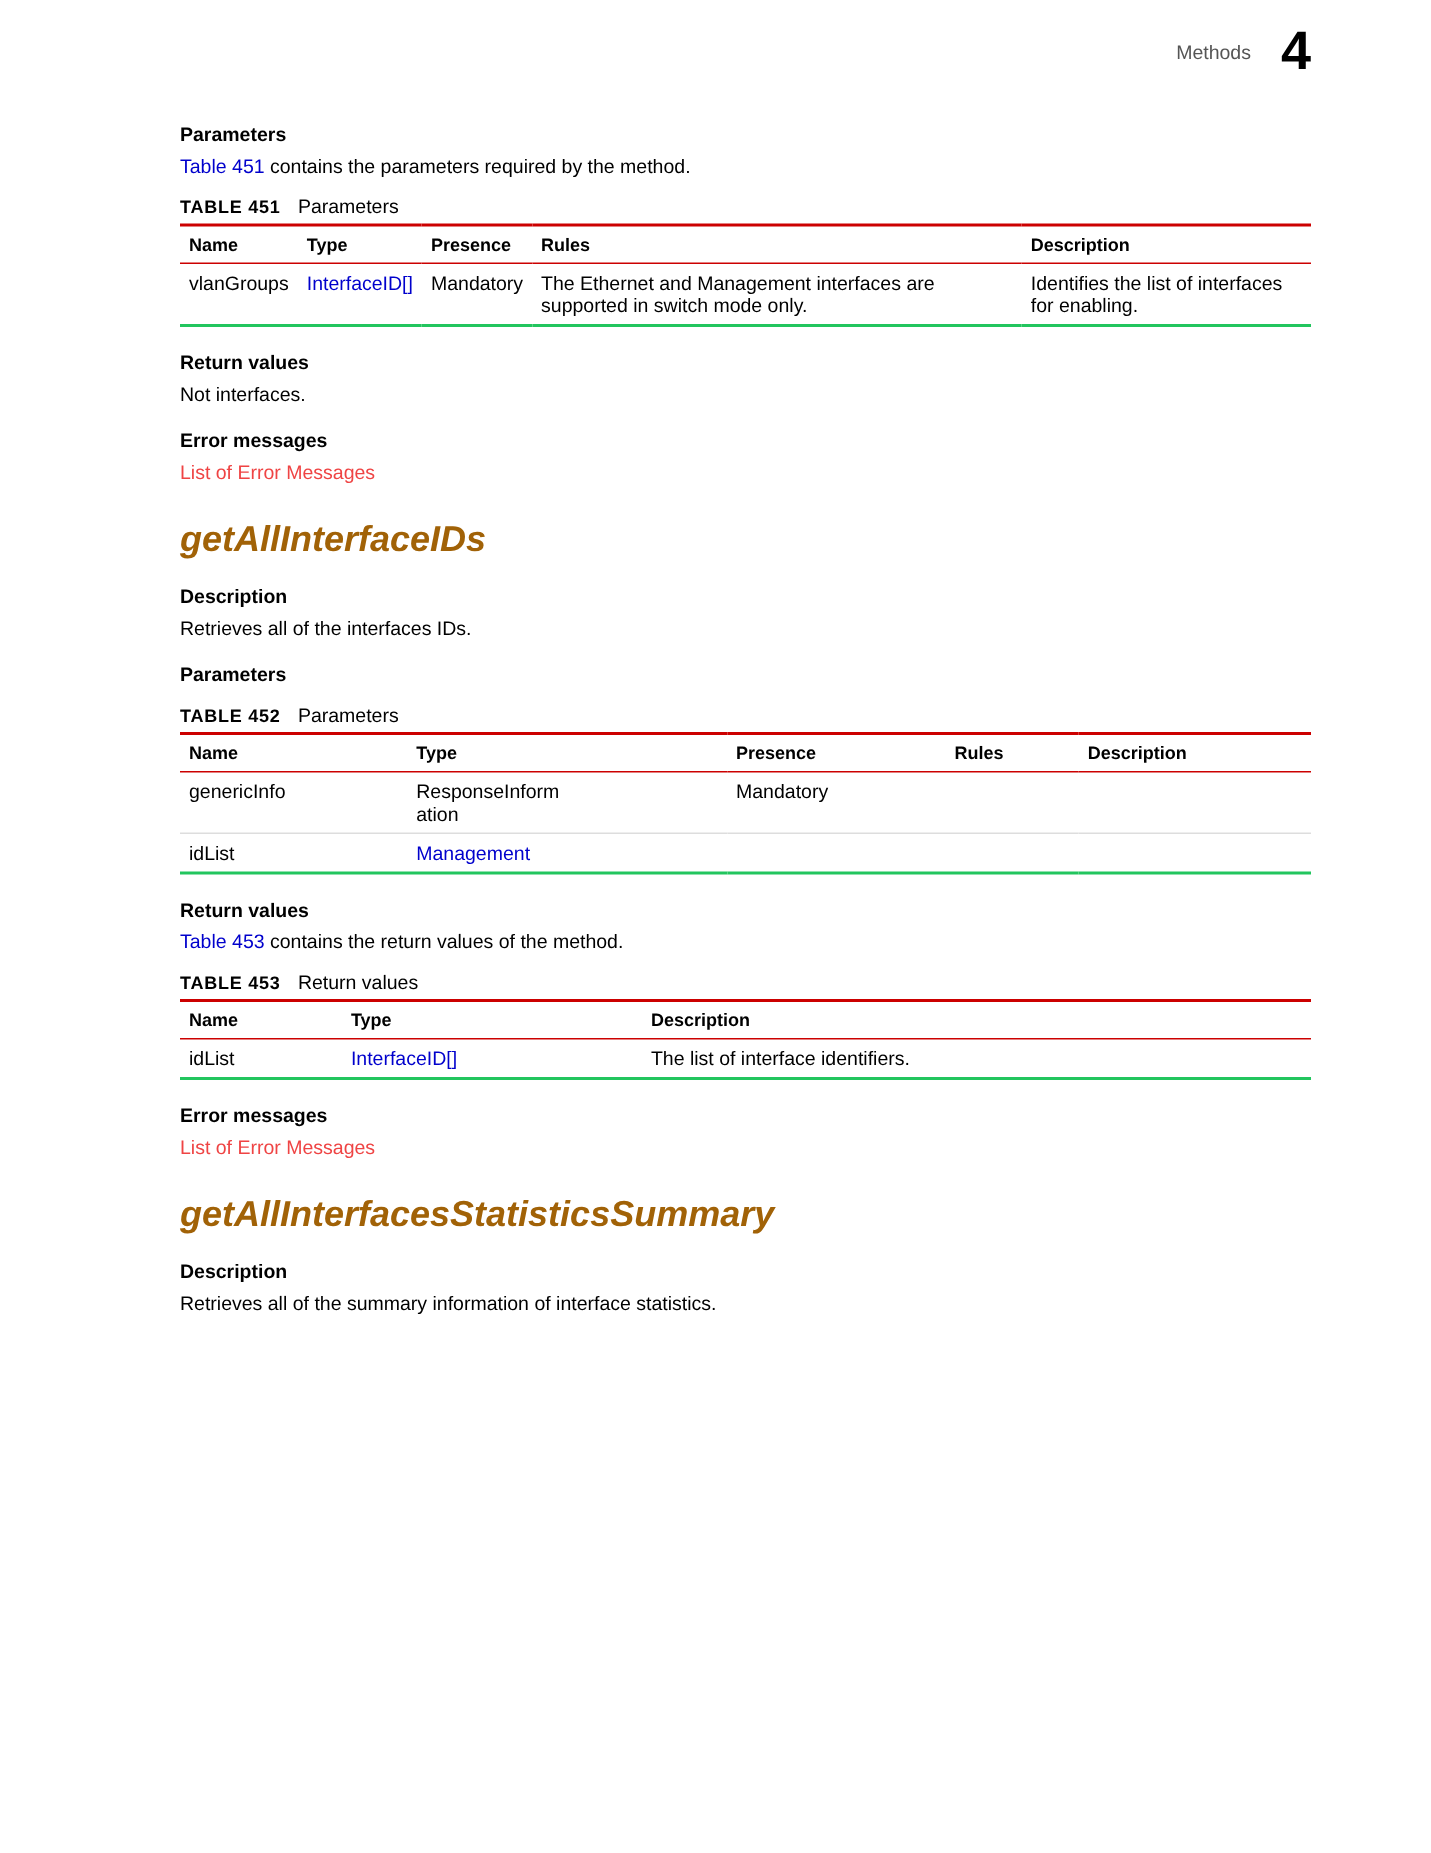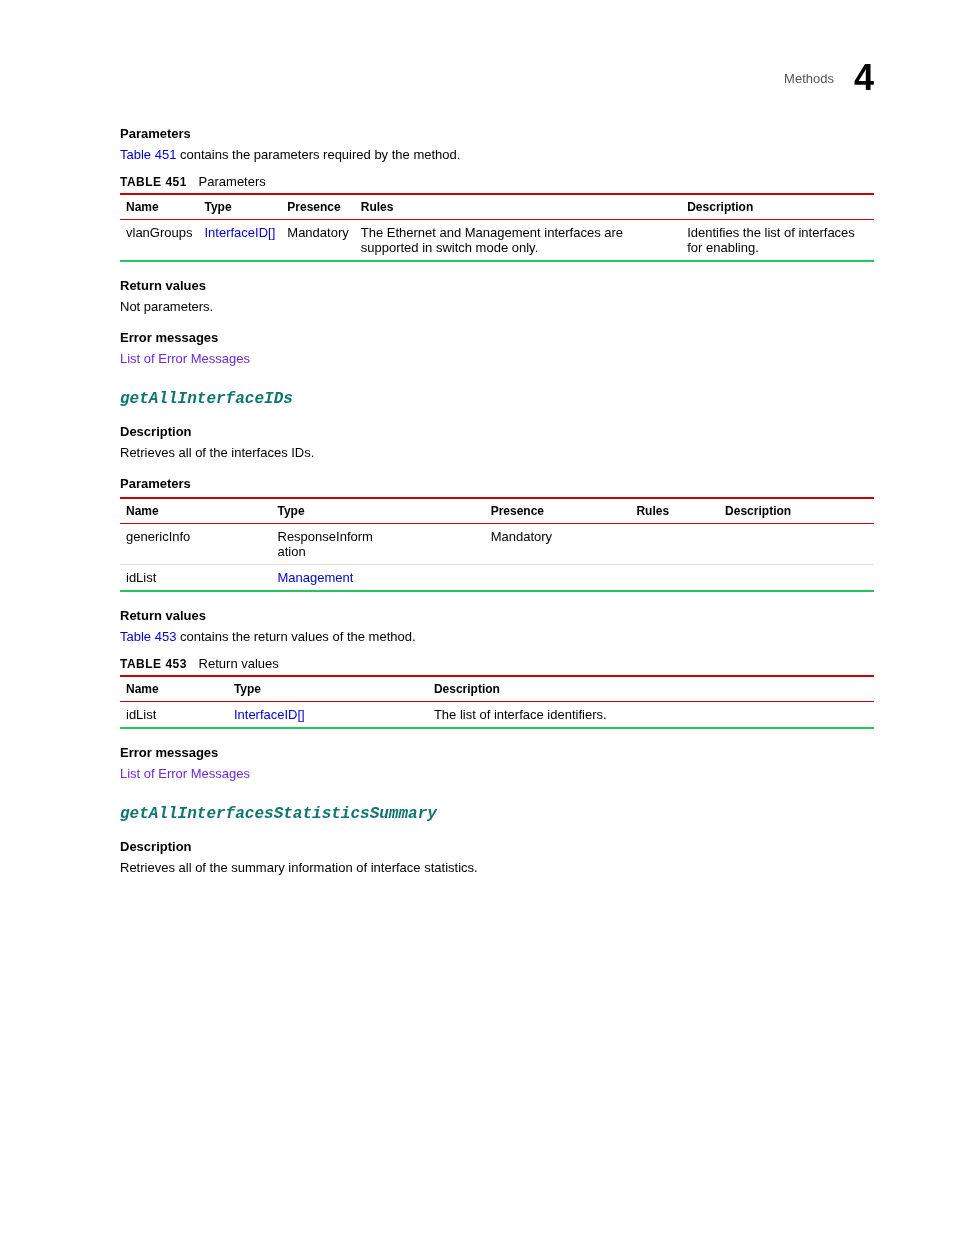--- a/index.html
+++ b/index.html
@@ -11,21 +11,21 @@
     body {
       font-family: Arial, sans-serif;
       font-size: 13px;
       color: #000;
       background: #fff;
       width: 954px;
       min-height: 1235px;
     }
 
     .page {
-      padding: 60px 80px 40px 120px;
+      padding: 16px 80px 40px 120px;
       position: relative;
     }
 
     .page-header {
       display: flex;
       justify-content: flex-end;
       align-items: center;
       margin-bottom: 30px;
       border-bottom: none;
     }
@@ -55,21 +55,21 @@
       margin-bottom: 8px;
     }
 
     .link {
       color: #0000cc;
       text-decoration: none;
       cursor: pointer;
     }
 
     .link-red {
-      color: #6d28d9;
+      color: #ef4444;
       text-decoration: none;
       cursor: pointer;
     }
 
     .table-label {
       margin-bottom: 4px;
       margin-top: 12px;
     }
 
     .table-label-bold {
@@ -111,25 +111,24 @@
       padding: 5px 6px;
       vertical-align: top;
     }
 
     tbody tr:last-child {
       border-bottom: 2px solid #22c55e;
     }
 
     .section-title {
       font-style: italic;
-      font-size: 16px;
+      font-size: 24px;
       font-weight: bold;
       margin: 24px 0 12px 0;
-      color: #0f766e;
-      font-family: Liberation Mono, monospace;
+      color: #a16207;
     }
   </style>
 </head>
 <body>
 
 <div class="page">
 
   <div class="page-header">
     <span class="page-header-text">Methods</span>
     <span class="page-number">4</span>
@@ -161,39 +160,43 @@
           <td>Mandatory</td>
           <td>The Ethernet and Management interfaces are supported in switch mode only.</td>
           <td>Identifies the list of interfaces for enabling.</td>
         </tr>
       </tbody>
     </table>
   </div>
 
   <div>
     <div class="section-heading">Return values</div>
-    <div class="section-text">Not parameters.</div>
+    <div class="section-text">Not interfaces.</div>
   </div>
 
   <div>
     <div class="section-heading">Error messages</div>
     <div class="section-text">
       <a class="link-red">List of Error Messages</a>
     </div>
   </div>
 
   <div class="section-title">getAllInterfaceIDs</div>
 
   <div>
     <div class="section-heading">Description</div>
     <div class="section-text">Retrieves all of the interfaces IDs.</div>
   </div>
 
   <div>
     <div class="section-heading">Parameters</div>
+    <div class="table-label">
+      <span class="table-label-bold">TABLE 452</span>
+      <span class="table-label-normal">Parameters</span>
+    </div>
     <table>
       <thead>
         <tr>
           <th>Name</th>
           <th>Type</th>
           <th>Presence</th>
           <th>Rules</th>
           <th>Description</th>
         </tr>
       </thead>

